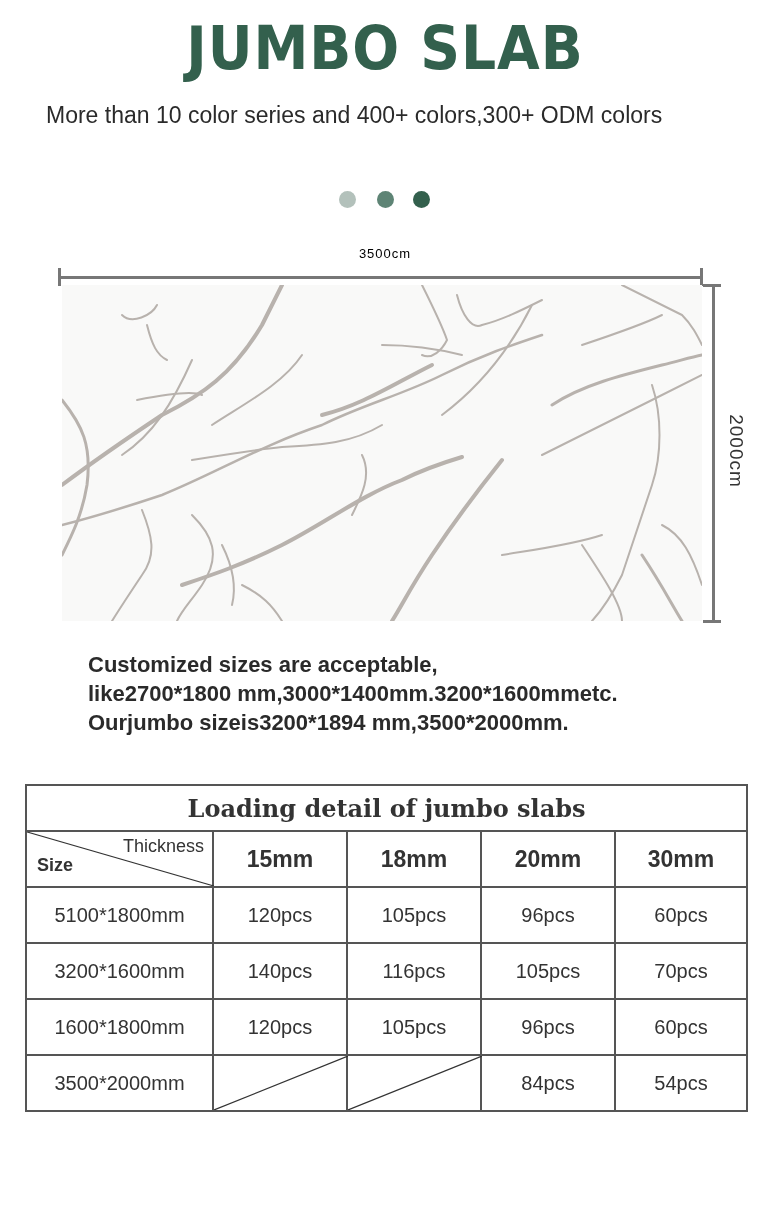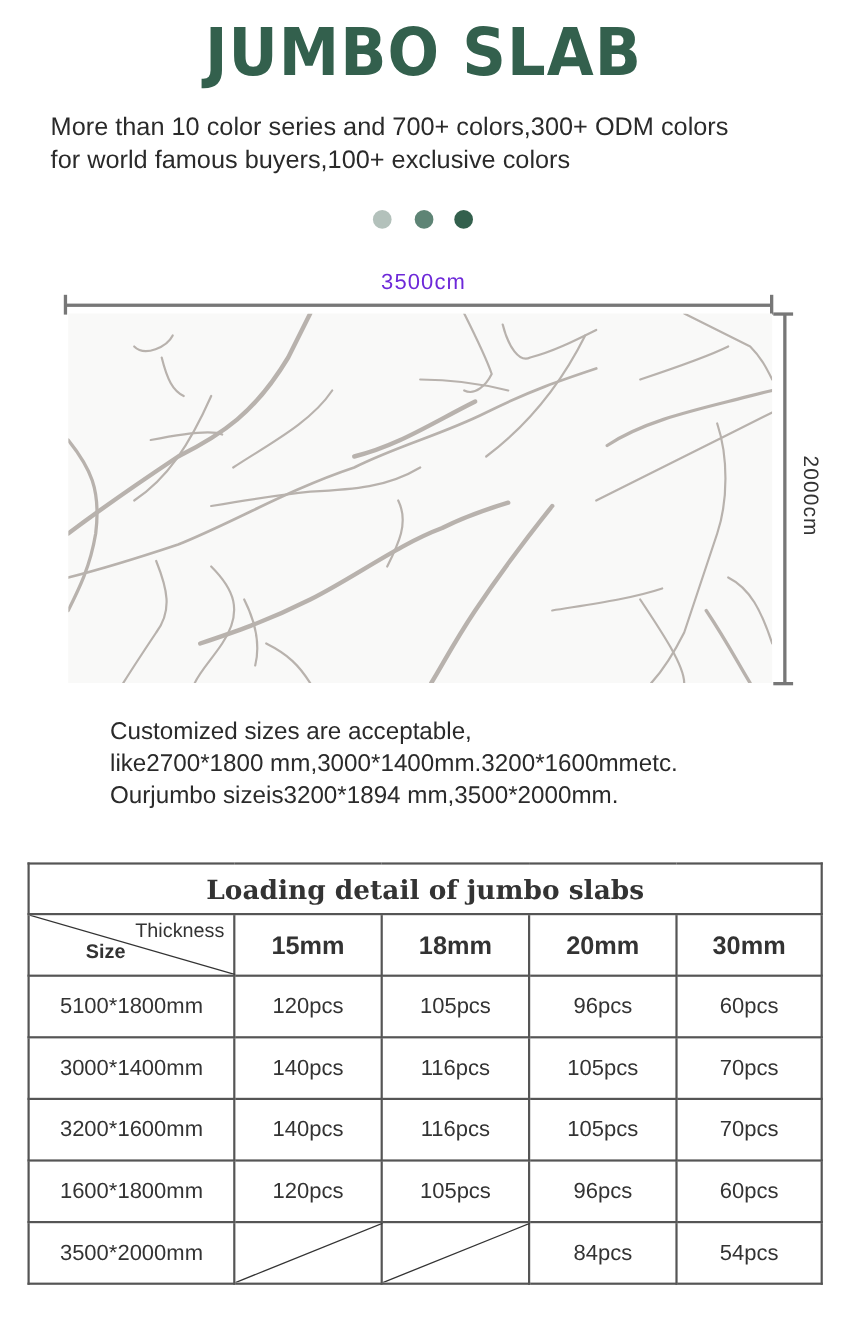--- a/index.html
+++ b/index.html
@@ -1,49 +1,48 @@
 <!DOCTYPE html>
 <html><head>
   <meta charset="utf-8">
   <style>
     html, body { margin:0; padding:0; background:#ffffff; }
     body { width:770px; height:1207px; position:relative; overflow:hidden; font-family:"Liberation Sans", sans-serif; color:#222; }
     .title { position:absolute; left:0; top:8px; width:770px; text-align:center; font-family:"DejaVu Sans", sans-serif; font-weight:bold; font-size:60px; letter-spacing:1px; color:#33604d; line-height:80px; transform:scaleX(0.92); }
     .subtitle { position:absolute; left:46px; top:100px; width:700px; font-family:"Liberation Sans", sans-serif; font-size:23px; line-height:30px; color:#2a2a2a; }
     .dots { position:absolute; left:339px; top:191px; width:100px; height:18px; }
     .dot { position:absolute; top:0; width:17px; height:17px; border-radius:50%; }
-    .dim-top-label { position:absolute; left:0; top:246px; width:770px; text-align:center; font-size:20px; color:#6d28d9; letter-spacing:1px; }
+    .dim-top-label { position:absolute; left:0; top:246px; width:770px; text-align:center; font-size:13px; color:#000000; letter-spacing:1px; }
     .dim-h-line { position:absolute; left:59px; top:276px; width:643px; height:3px; background:#777; }
     .dim-h-tick { position:absolute; top:268px; width:3px; height:18px; background:#777; }
     .slab { position:absolute; left:62px; top:285px; width:640px; height:336px; background:#f9f9f8; overflow:hidden; }
     .slab svg { position:absolute; left:0; top:0; }
     .dim-v-line { position:absolute; left:712px; top:285px; width:3px; height:337px; background:#777; }
     .dim-v-tick { position:absolute; left:703px; width:18px; height:3px; background:#777; }
     .dim-v-label { position:absolute; left:686px; top:440px; width:100px; text-align:center; font-size:19px; color:#333; letter-spacing:1px; transform:rotate(90deg); transform-origin:center center; }
-    .note { position:absolute; left:100px; top:650px; width:640px; font-size:22px; line-height:29px; color:#2a2a2a; }
+    .note { position:absolute; left:88px; top:650px; width:640px; font-size:22px; line-height:29px; color:#2a2a2a;font-weight:bold; }
     table.load { position:absolute; left:25px; top:784px; width:721px; border-collapse:collapse; table-layout:fixed; }
     table.load td { border:2px solid #555; text-align:center; font-family:"Liberation Sans", sans-serif; font-size:20px; color:#333; padding:0; }
     .tbl-title { height:44px; font-family:"DejaVu Serif", serif !important; font-weight:bold; font-size:24px !important; color:#333;margin-left:39px; }
     .hdr td { height:54px; font-weight:bold; font-size:23px !important; }
     .row td { height:54px; }
     .corner { position:relative; }
     .corner svg { position:absolute; left:0; top:0; }
     .corner .th-label { position:absolute; right:8px; top:4px; font-size:18px; font-weight:normal; }
-    .corner .sz-label { position:absolute; left:10px; bottom:10px; font-size:18px; font-weight:bold;margin-left:41px; }
+    .corner .sz-label { position:absolute; left:10px; bottom:10px; font-size:18px; font-weight:bold; }
     .empty-cell { position:relative; }
     .empty-cell svg { position:absolute; left:0; top:0; }
   </style>
 </head>
 <body>
 
 <div class="title">JUMBO SLAB</div>
 
 <div class="subtitle">
-  <div>More than 10 color series and 700+ colors,300+ ODM colors</div>
-  <div>for world famous buyers,100+ exclusive colors</div>
+  <div>More than 10 color series and 400+ colors,300+ ODM colors</div>
 </div>
 
 <div class="dots">
   <span class="dot" style="left:0; background:#b3c1bb;"></span>
   <span class="dot" style="left:38px; background:#5e8475;"></span>
   <span class="dot" style="left:74px; background:#33604d;"></span>
 </div>
 
 <div class="dim-top-label">3500cm</div>
 <div class="dim-h-line"></div>
@@ -124,27 +123,20 @@
     <td>30mm</td>
   </tr>
   <tr class="row">
     <td>5100*1800mm</td>
     <td>120pcs</td>
     <td>105pcs</td>
     <td>96pcs</td>
     <td>60pcs</td>
   </tr>
   <tr class="row">
-    <td>3000*1400mm</td>
-    <td>140pcs</td>
-    <td>116pcs</td>
-    <td>105pcs</td>
-    <td>70pcs</td>
-  </tr>
-  <tr class="row">
     <td>3200*1600mm</td>
     <td>140pcs</td>
     <td>116pcs</td>
     <td>105pcs</td>
     <td>70pcs</td>
   </tr>
   <tr class="row">
     <td>1600*1800mm</td>
     <td>120pcs</td>
     <td>105pcs</td>

